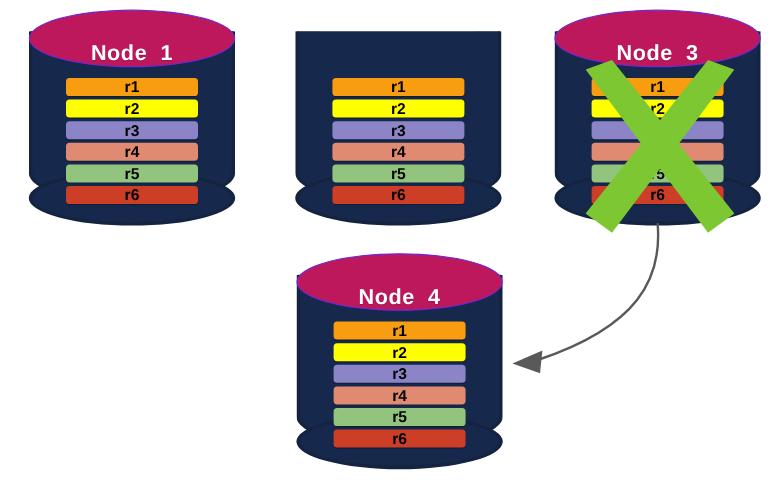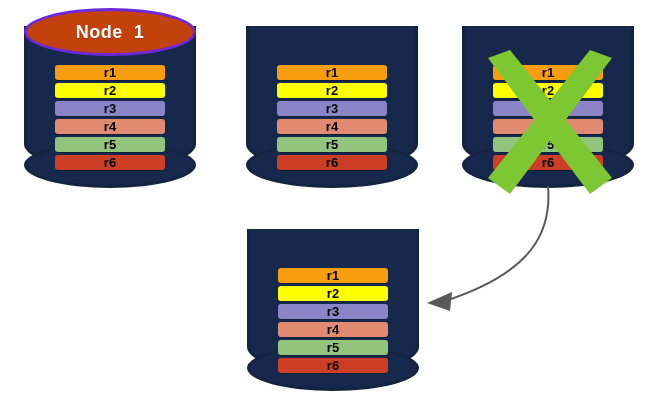--- a/index.html
+++ b/index.html
@@ -45,26 +45,26 @@
     border: 3px solid #14233F;
     box-sizing: border-box;
     border-radius: 50%;
   }
   .node-top {
     position: absolute;
     left: 0;
     top: 0;
     width: 172px;
     height: 48px;
-    background: #c2410c;
-    border: 3px solid #6d28d9;
+    background: #be185d;
+    border: 1px solid #6d28d9;
     box-sizing: border-box;
     border-radius: 50%;
     display: flex;
-    align-items: center;
+    align-items: flex-end;
     justify-content: center;
   }
   .node-label {
     color: #ffffff;
     font-size: 18px;
     font-weight: bold;
     letter-spacing: 0.5px;
     white-space: pre;
     text-shadow: 0 1px 1px rgba(0,0,0,0.18);
   }
@@ -166,20 +166,23 @@
       </div>
       <div class="row" style="background:#CC3F26;">
         <span class="row-label">r6</span>
       </div>
     </div>
   </div>
 
   <div class="node" style="left:462px; top:8px;">
     <div class="node-body"></div>
     <div class="node-bottom"></div>
+    <div class="node-top">
+      <span class="node-label">Node  3</span>
+    </div>
     <div class="rows">
       <div class="row" style="background:#F89C10;">
         <span class="row-label">r1</span>
       </div>
       <div class="row" style="background:#FFFF00;">
         <span class="row-label">r2</span>
       </div>
       <div class="row" style="background:#8B85C8;">
         <span class="row-label">r3</span>
       </div>
@@ -196,20 +199,23 @@
 
     <svg class="fail-x" style="left:26px; top:42px;" width="124" height="148" viewBox="0 0 124 148">
       <polygon points="0,8 22,0 124,128 102,144" fill="#7DC832"></polygon>
       <polygon points="124,8 102,0 0,128 22,144" fill="#7DC832"></polygon>
     </svg>
   </div>
 
   <div class="node" style="left:247px; top:211px;">
     <div class="node-body"></div>
     <div class="node-bottom"></div>
+    <div class="node-top">
+      <span class="node-label">Node  4</span>
+    </div>
     <div class="rows">
       <div class="row" style="background:#F89C10;">
         <span class="row-label">r1</span>
       </div>
       <div class="row" style="background:#FFFF00;">
         <span class="row-label">r2</span>
       </div>
       <div class="row" style="background:#8B85C8;">
         <span class="row-label">r3</span>
       </div>

